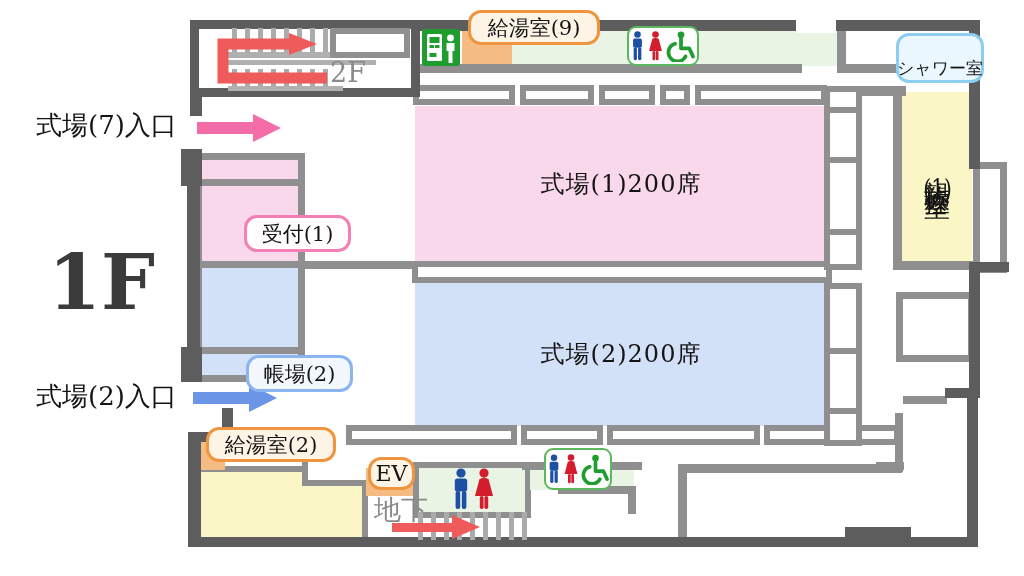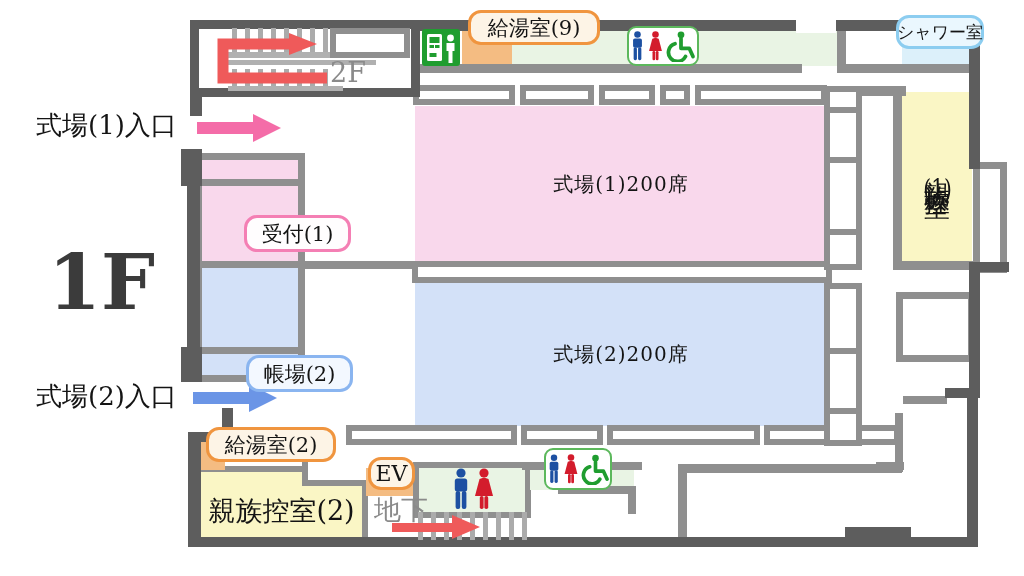--- a/index.html
+++ b/index.html
@@ -15,21 +15,21 @@
   .pill{position:absolute;box-sizing:border-box;border:3px solid;border-radius:13px;background:#fff;
         display:flex;align-items:center;justify-content:center;font-size:21px;color:#141414;white-space:nowrap;}
   .p-pink{border-color:#f47fb4;background:#fffdfe;}
   .p-blue{border-color:#8ab5f0;background:#f3f8ff;}
   .p-orange{border-color:#f0953f;background:#fdf4e6;}
   .p-sky{border-color:#8ccdf0;background:#eaf7fe;font-size:17px;}
   .txt{position:absolute;color:#141414;white-space:nowrap;}
   .gray{color:#8a8a8a;}
   .treadsH{position:absolute;background:repeating-linear-gradient(90deg,#ababab 0 5px,transparent 5px 13px);}
   .halllabel{position:absolute;display:flex;align-items:center;justify-content:center;
-             font-size:20px;letter-spacing:1px;color:#141414;}
+             font-size:24px;letter-spacing:1px;color:#141414;}
   .rpill{position:absolute;box-sizing:border-box;border:2.5px solid #5cb85c;border-radius:9px;background:#fff;
          display:flex;align-items:center;justify-content:center;gap:2px;}
   .vlabel{position:absolute;display:flex;align-items:center;justify-content:center;}
   .vlabel .inner{writing-mode:vertical-rl;text-orientation:upright;font-size:26px;line-height:1.2;
                  letter-spacing:4px;color:#141414;}
   .vlabel .num{text-combine-upright:all;letter-spacing:0;}
 </style>
 </head>
 <body>
 
@@ -199,49 +199,46 @@
       <circle cx="11" cy="5" r="4.6"></circle>
         <polygon points="11,9.5 15.5,11 20,28 2,28 6.5,11"></polygon>
       <rect x="6.8" y="28" width="3.8" height="13" rx="1.8"></rect>
         <rect x="11.4" y="28" width="3.8" height="13" rx="1.8"></rect>
     </svg>
   </div>
 
   <div class="pill p-orange" style="left:468px;top:10px;width:132px;height:35px;">
       <span>給湯室(9)</span>
     </div>
-  <div class="pill p-sky" style="left:896px;top:15px;width:88px;height:34px;">
+  <div class="pill p-sky" style="left:896px;top:33px;width:88px;height:50px;align-items:flex-end;">
       <span>シャワー室</span>
     </div>
   <div class="pill p-pink" style="left:244px;top:215px;width:107px;height:37px;">
       <span>受付(1)</span>
     </div>
   <div class="pill p-blue" style="left:246px;top:355px;width:107px;height:37px;">
       <span>帳場(2)</span>
     </div>
   <div class="pill p-orange" style="left:206px;top:427px;width:130px;height:35px;">
       <span>給湯室(2)</span>
     </div>
   <div class="pill p-orange" style="left:368px;top:457px;width:47px;height:33px;font-size:22px;">
       <span>EV</span>
     </div>
 
   <div class="halllabel" style="left:415px;top:106px;width:412px;height:156px;">
       <span>式場(1)200席</span>
     </div>
   <div class="halllabel" style="left:415px;top:282px;width:412px;height:144px;">
       <span>式場(2)200席</span>
-    </div>
-  <div class="halllabel" style="left:195px;top:488px;width:173px;height:46px;font-size:27px;letter-spacing:0;">
-      <span>親族控室(2)</span>
     </div>
 
   <div class="vlabel" style="left:902px;top:96px;width:70px;height:170px;">
     <div class="inner"><span>親族控室</span><span class="num">(1)</span></div>
   </div>
 
   <div class="txt" style="left:48px;top:238px;font-size:76px;font-weight:bold;color:#3b3b3b;">1F</div>
   <div class="txt gray" style="left:330px;top:57px;font-size:27px;">2F</div>
   <div class="txt gray" style="left:374px;top:492px;font-size:27px;text-align:right;">地下</div>
-  <div class="txt" style="left:36px;top:108px;font-size:26px;">式場(1)入口</div>
+  <div class="txt" style="left:36px;top:108px;font-size:26px;">式場(7)入口</div>
   <div class="txt" style="left:36px;top:379px;font-size:26px;">式場(2)入口</div>
 
 </div>
 
 </body></html>

